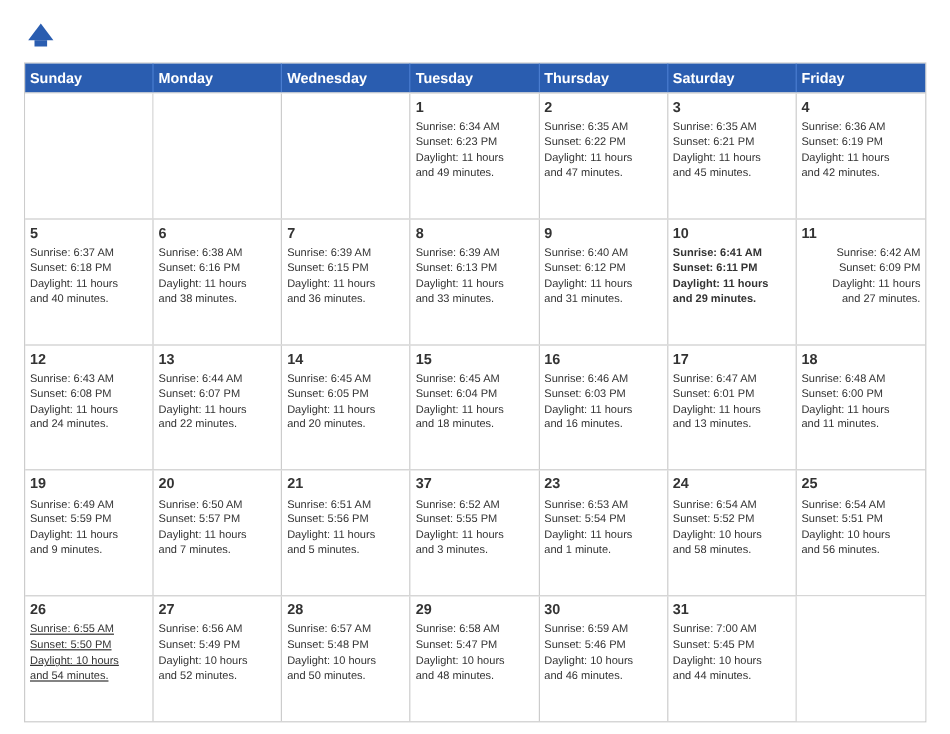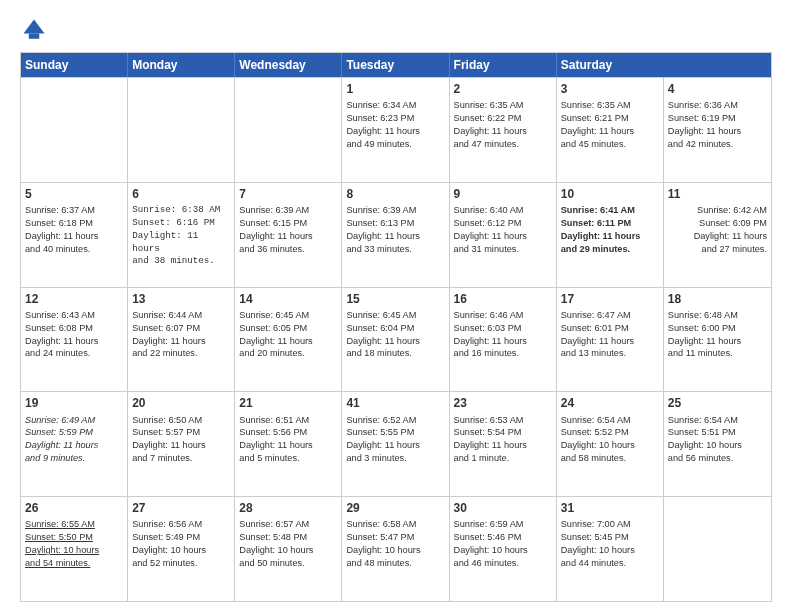--- a/index.html
+++ b/index.html
@@ -134,22 +134,23 @@
       <div class="location-title"></div>
     </div>
   </div>
 
   <div class="calendar">
     <div class="cal-header">
     <div class="cal-header-cell">Sunday</div>
         <div class="cal-header-cell">Monday</div>
         <div class="cal-header-cell">Wednesday</div>
         <div class="cal-header-cell">Tuesday</div>
+        <div class="cal-header-cell">Thursday</div>
+        <div class="cal-header-cell">Saturday</div>
         <div class="cal-header-cell">Friday</div>
-        <div class="cal-header-cell">Saturday</div>
       </div>
     <div class="cal-body">
     <div class="cal-row">
           <div class="cal-cell empty"></div>
           <div class="cal-cell empty"></div>
           <div class="cal-cell empty"></div>
           <div class="cal-cell">
             <span class="day-num">1</span>
             <div class="cell-info" style="white-space: pre-line;">Sunrise: 6:34 AM
 Sunset: 6:23 PM
@@ -181,21 +182,21 @@
         <div class="cal-row">
           <div class="cal-cell">
             <span class="day-num">5</span>
             <div class="cell-info" style="white-space: pre-line;">Sunrise: 6:37 AM
 Sunset: 6:18 PM
 Daylight: 11 hours
 and 40 minutes.</div>
           </div>
           <div class="cal-cell">
             <span class="day-num">6</span>
-            <div class="cell-info" style="white-space: pre-line; font-family: Liberation Mono, monospace;">Sunrise: 6:38 AM
+            <div class="cell-info" style="white-space: pre-line;">Sunrise: 6:38 AM
 Sunset: 6:16 PM
 Daylight: 11 hours
 and 38 minutes.</div>
           </div>
           <div class="cal-cell">
             <span class="day-num">7</span>
             <div class="cell-info" style="white-space: pre-line;">Sunrise: 6:39 AM
 Sunset: 6:15 PM
 Daylight: 11 hours
 and 36 minutes.</div>
@@ -276,41 +277,41 @@
             <span class="day-num">18</span>
             <div class="cell-info" style="white-space: pre-line;">Sunrise: 6:48 AM
 Sunset: 6:00 PM
 Daylight: 11 hours
 and 11 minutes.</div>
           </div>
         </div>
         <div class="cal-row">
           <div class="cal-cell">
             <span class="day-num">19</span>
-            <div class="cell-info" style="white-space: pre-line; font-style: italic;">Sunrise: 6:49 AM
+            <div class="cell-info" style="white-space: pre-line;">Sunrise: 6:49 AM
 Sunset: 5:59 PM
 Daylight: 11 hours
 and 9 minutes.</div>
           </div>
           <div class="cal-cell">
             <span class="day-num">20</span>
             <div class="cell-info" style="white-space: pre-line;">Sunrise: 6:50 AM
 Sunset: 5:57 PM
 Daylight: 11 hours
 and 7 minutes.</div>
           </div>
           <div class="cal-cell">
             <span class="day-num">21</span>
             <div class="cell-info" style="white-space: pre-line;">Sunrise: 6:51 AM
 Sunset: 5:56 PM
 Daylight: 11 hours
 and 5 minutes.</div>
           </div>
           <div class="cal-cell">
-            <span class="day-num">41</span>
+            <span class="day-num">37</span>
             <div class="cell-info" style="white-space: pre-line;">Sunrise: 6:52 AM
 Sunset: 5:55 PM
 Daylight: 11 hours
 and 3 minutes.</div>
           </div>
           <div class="cal-cell">
             <span class="day-num">23</span>
             <div class="cell-info" style="white-space: pre-line;">Sunrise: 6:53 AM
 Sunset: 5:54 PM
 Daylight: 11 hours

